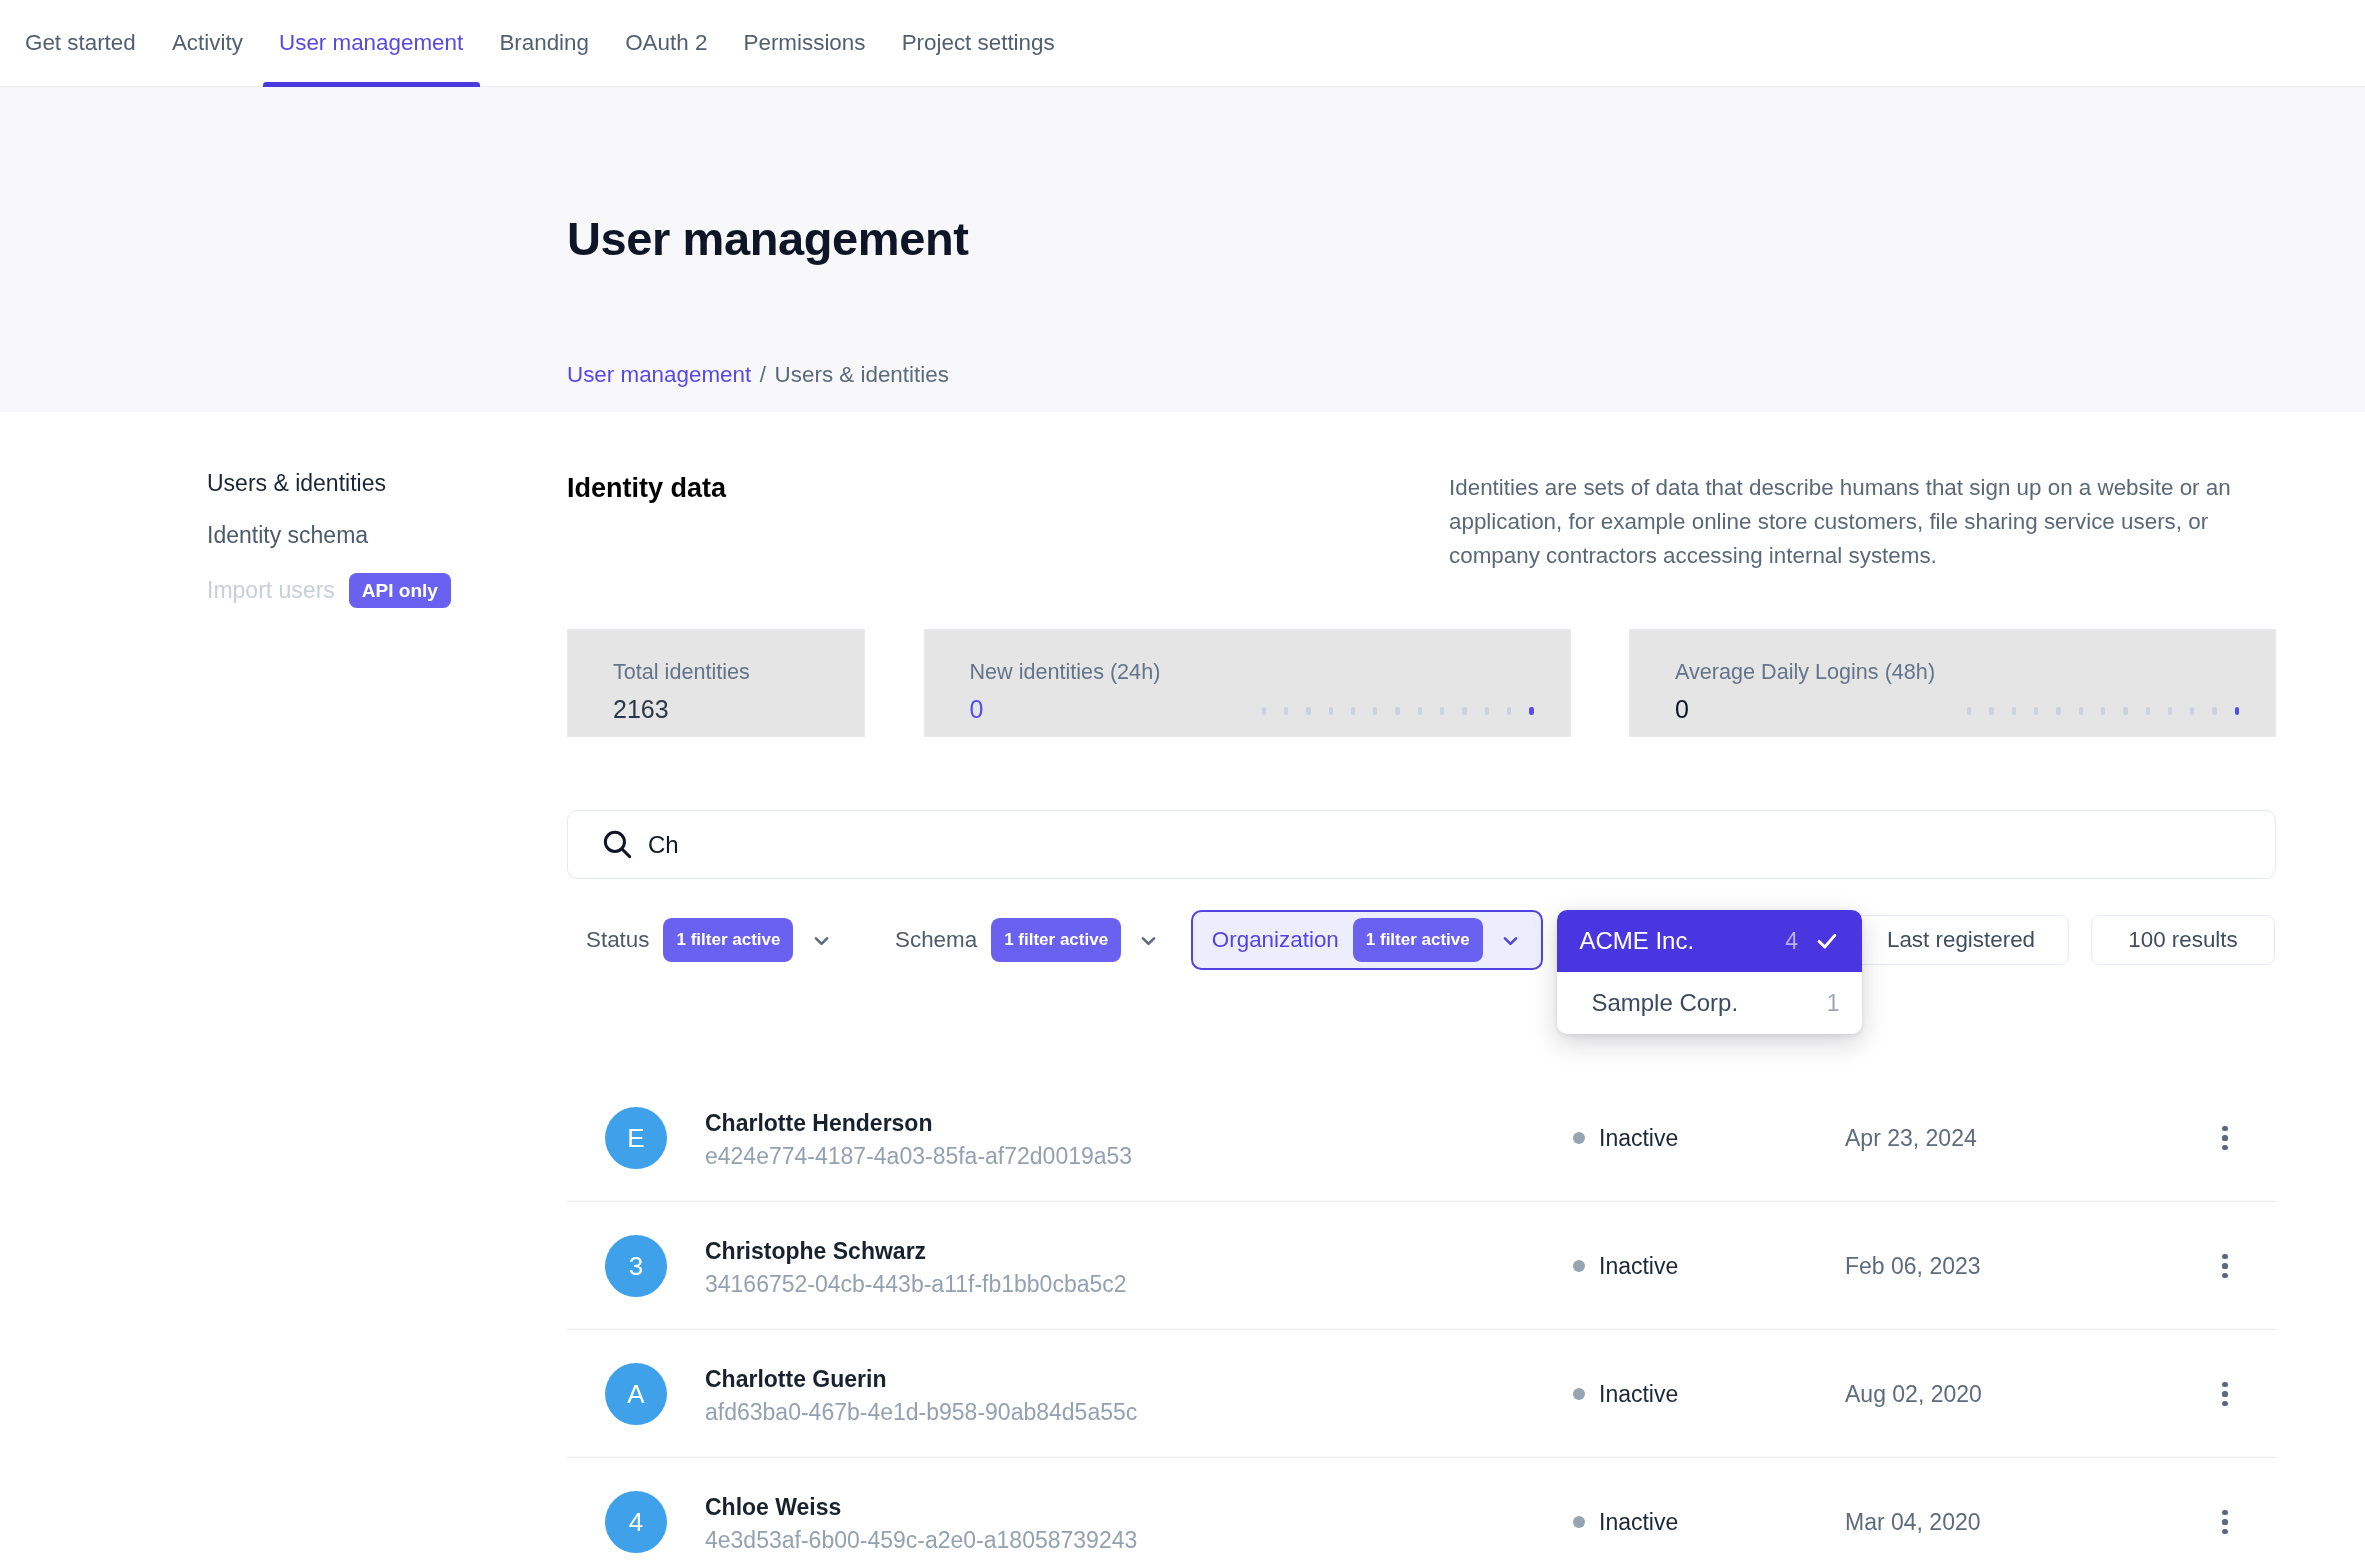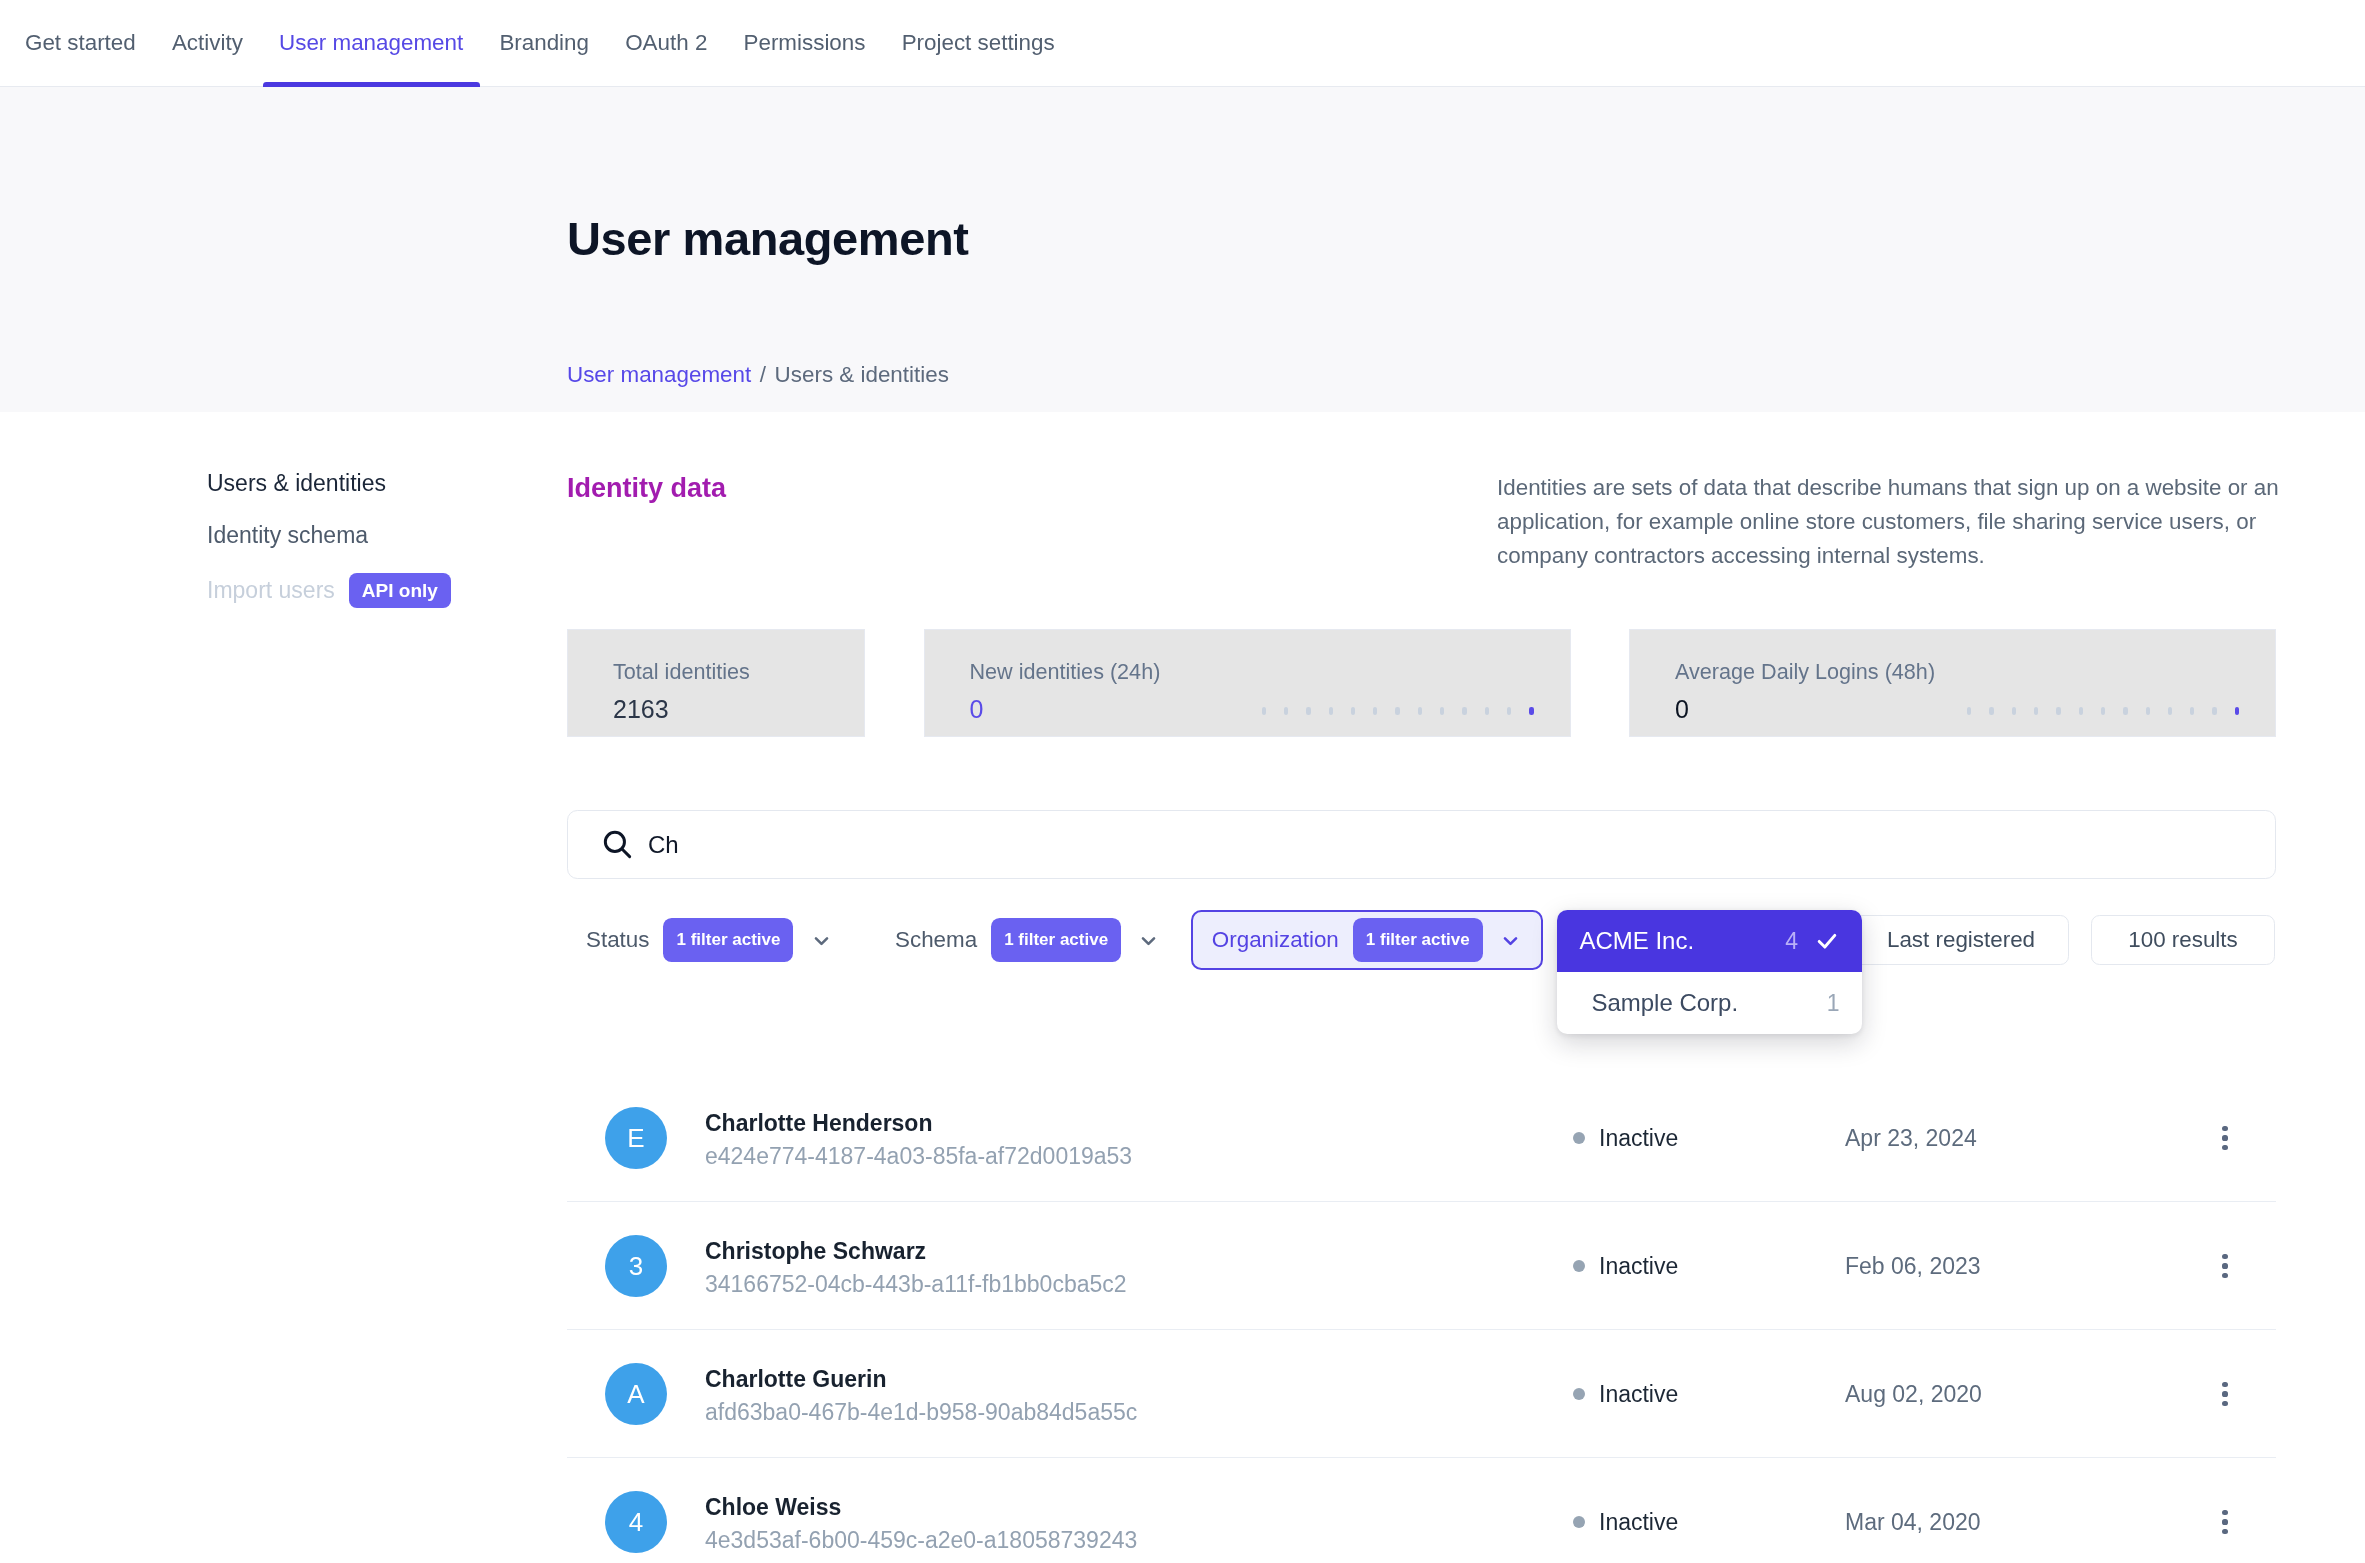--- a/index.html
+++ b/index.html
@@ -51,24 +51,24 @@
   .side-item.normal  { color:#4d5a6b; }
   .side-item.disabled{ color:#c6cfdb; cursor:default; }
   .api-badge {
     display:inline-block; margin-left:14px; background:#6a61f1; color:#ffffff;
     font-size:19px; font-weight:600; line-height:1; padding:7.8px 13px; border-radius:7.8px;
   }
 
   
   .main { position:absolute; left:567px; top:0; width:1709px; height:1152px; }
 
-  .main-heading { position:absolute; left:0; top:61px; font-size:27px; font-weight:600; color:#a21caf; }
+  .main-heading { position:absolute; left:0; top:61px; font-size:27px; font-weight:600; color:#000000; }
   .main-desc {
     position:absolute; left:882px; top:59px; width:829px;
-    font-size:22.4px; line-height:34px; color:#5b6878;margin-left:48px;
+    font-size:22.4px; line-height:34px; color:#5b6878;
   }
 
   
   .cards { position:absolute; left:0; top:217px; width:1709px; display:flex; justify-content:space-between; }
   .card {
     height:108px; background:#e5e5e5; border:1.7px solid #e6e9f0; border-radius:0;
     padding:29px 0 0 45px; position:relative;
   }
   .card.c0 { width:298px; } .card.c1 { width:647px; } .card.c2 { width:647px; }
   .card-label { font-size:21.6px; color:#64748b; }

